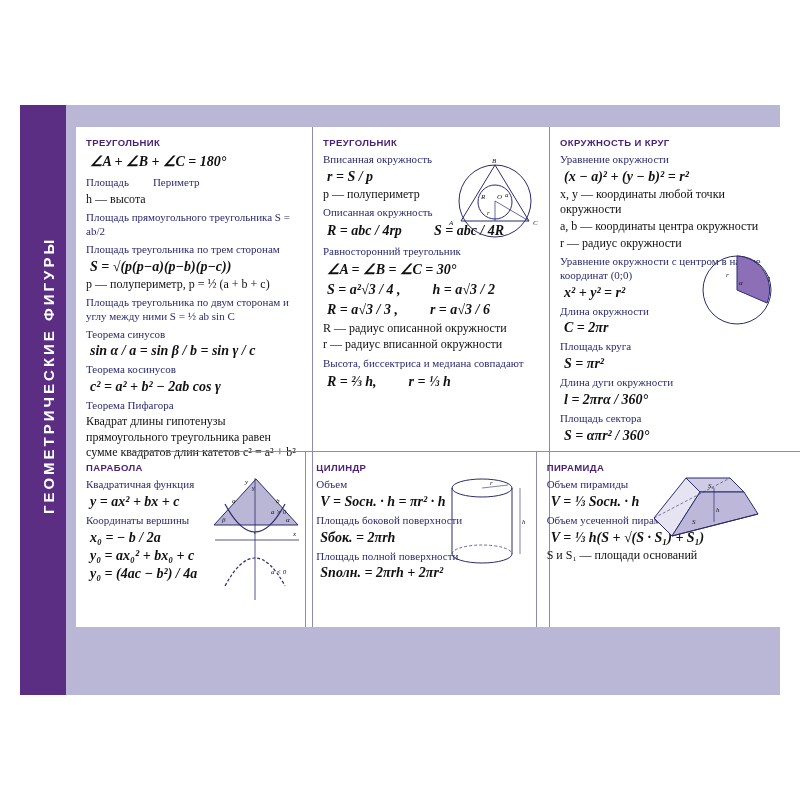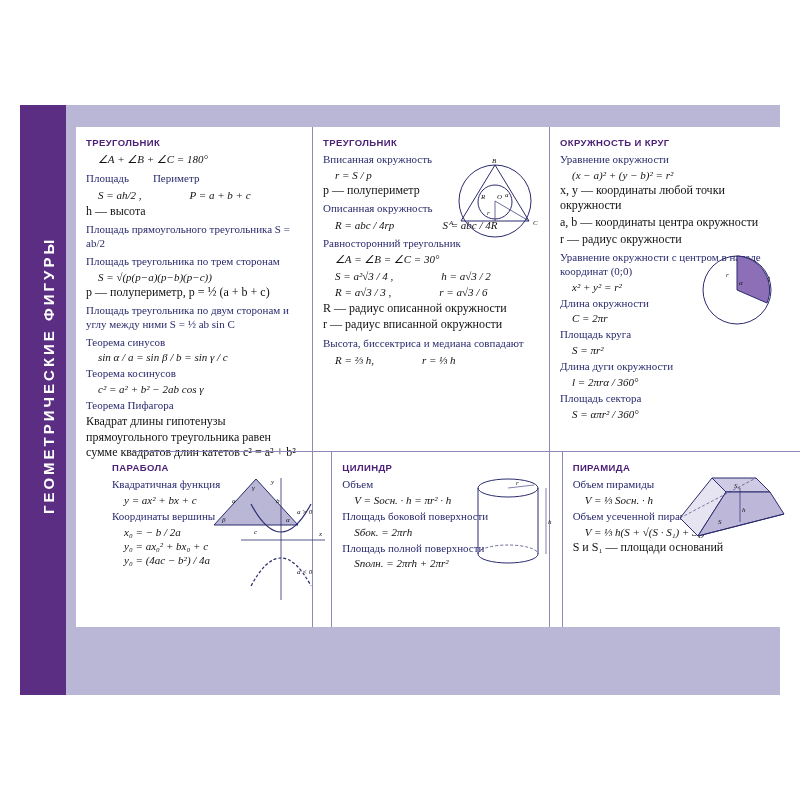--- a/index.html
+++ b/index.html
@@ -11,21 +11,21 @@
      color:#fff;font-family:"Liberation Sans",sans-serif;font-weight:bold;font-size:15px;letter-spacing:3px;text-align:center;}
   .sheet{position:absolute;left:56px;top:22px;width:710px;height:500px;background:#fff;}
   .cols{display:flex;height:100%;}
   .col{flex:1;padding:10px 8px 6px 10px;position:relative;}
   .col.c1{width:232px;}
   .col.c2{width:228px;border-left:1px solid #8d8ab5;border-right:1px solid #8d8ab5;}
   .col.c3{width:230px;}
   h2{color:#4b2076;font-family:"Liberation Sans",sans-serif;font-size:9.5px;margin:0 0 5px 0;letter-spacing:.4px;}
   .sub{color:#2b2b6e;font-size:11px;margin:4px 0 1px 0;line-height:1.25;}
   .txt{color:#111;font-size:12px;margin:1px 0;line-height:1.3;}
-  .f{color:#111;font-size:11px;margin:2px 12px;font-style:italic;font-family:"Liberation Serif",serif;}
+  .f{color:#111;font-size:14px;margin:2px 4px;font-style:italic;font-family:"Liberation Serif",serif;font-weight:bold;}
   .row{display:flex;gap:24px;}
   .figtri{position:absolute;right:6px;bottom:92px;}
   .secbar{position:absolute;left:56px;top:324px;width:690px;height:1px;background:#8d8ab5;}
   svg{display:block;}
   .cap{font-size:7px;fill:#111;font-style:italic;font-family:"Liberation Serif",serif;}
 </style>
 </head>
 <body>
 
 <div class="page">
@@ -37,24 +37,20 @@
 
     <div class="sheet">
       <div class="cols">
 
         <div class="col c1">
           <h2>ТРЕУГОЛЬНИК</h2>
           <div class="f">∠A + ∠B + ∠C = 180°</div>
           <div class="row">
             <div class="sub">Площадь</div>
             <div class="sub">Периметр</div>
-          </div>
-          <div class="row">
-            <div class="f">S = ah/2 ,</div>
-            <div class="f">P = a + b + c</div>
           </div>
           <div class="txt">h — высота</div>
           <div class="sub">Площадь прямоугольного треугольника  S = ab/2</div>
           <div class="sub">Площадь треугольника по трем сторонам</div>
           <div class="f">S = √(p(p−a)(p−b)(p−c))</div>
           <div class="txt">p — полупериметр,   p = ½ (a + b + c)</div>
           <div class="sub">Площадь треугольника по двум сторонам и углу между ними  S = ½ ab sin C</div>
           <div class="sub">Теорема синусов</div>
           <div class="f">sin α / a = sin β / b = sin γ / c</div>
           <div class="sub">Теорема косинусов</div>
@@ -146,21 +142,21 @@
               <text class="cap" x="32" y="30" fill="#111">r</text>
               <text class="cap" x="45" y="38" fill="#fff">α</text>
               <text class="cap" x="74" y="34">l</text>
             </svg>
           </div>
         </div>
       </div>
 
       <div class="secbar"></div>
 
-      <div style="position:absolute;left:0;top:325px;width:690px;height:175px;padding-left:26px;">
+      <div style="position:absolute;left:0;top:325px;width:690px;height:175px;">
         <div class="cols" style="height:175px;">
 
           <div class="col c1">
             <h2>ПАРАБОЛА</h2>
             <div class="sub">Квадратичная функция</div>
             <div class="f">y = ax² + bx + c</div>
             <div class="sub">Координаты вершины</div>
             <div class="f">x₀ = − b / 2a</div>
             <div class="f">y₀ = ax₀² + bx₀ + c</div>
             <div class="f">y₀ = (4ac − b²) / 4a</div>

